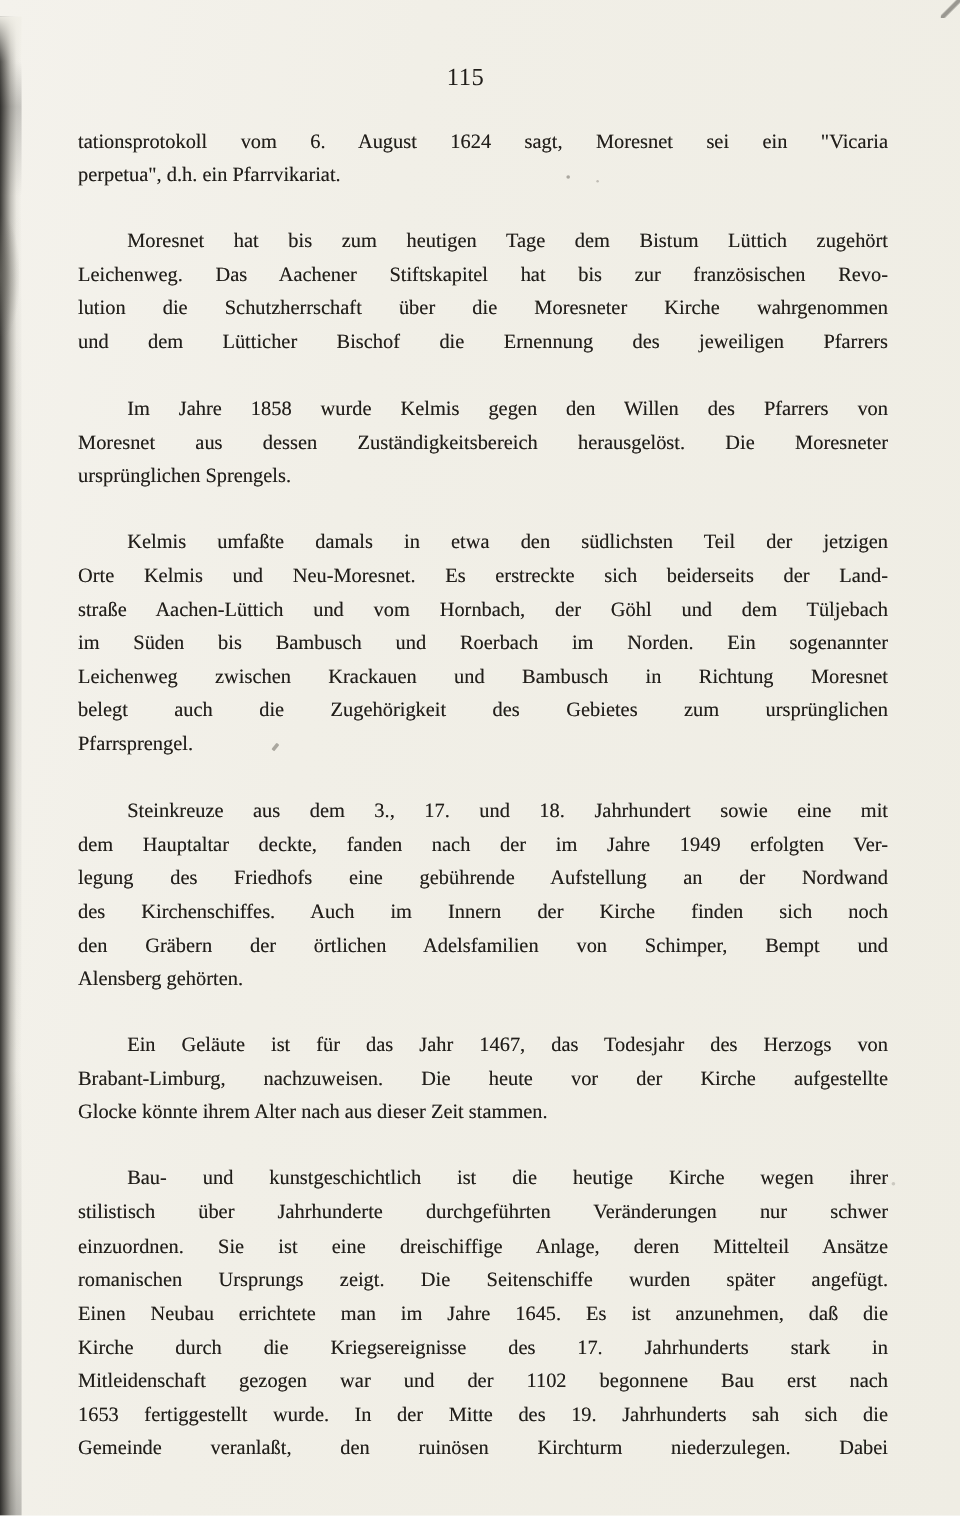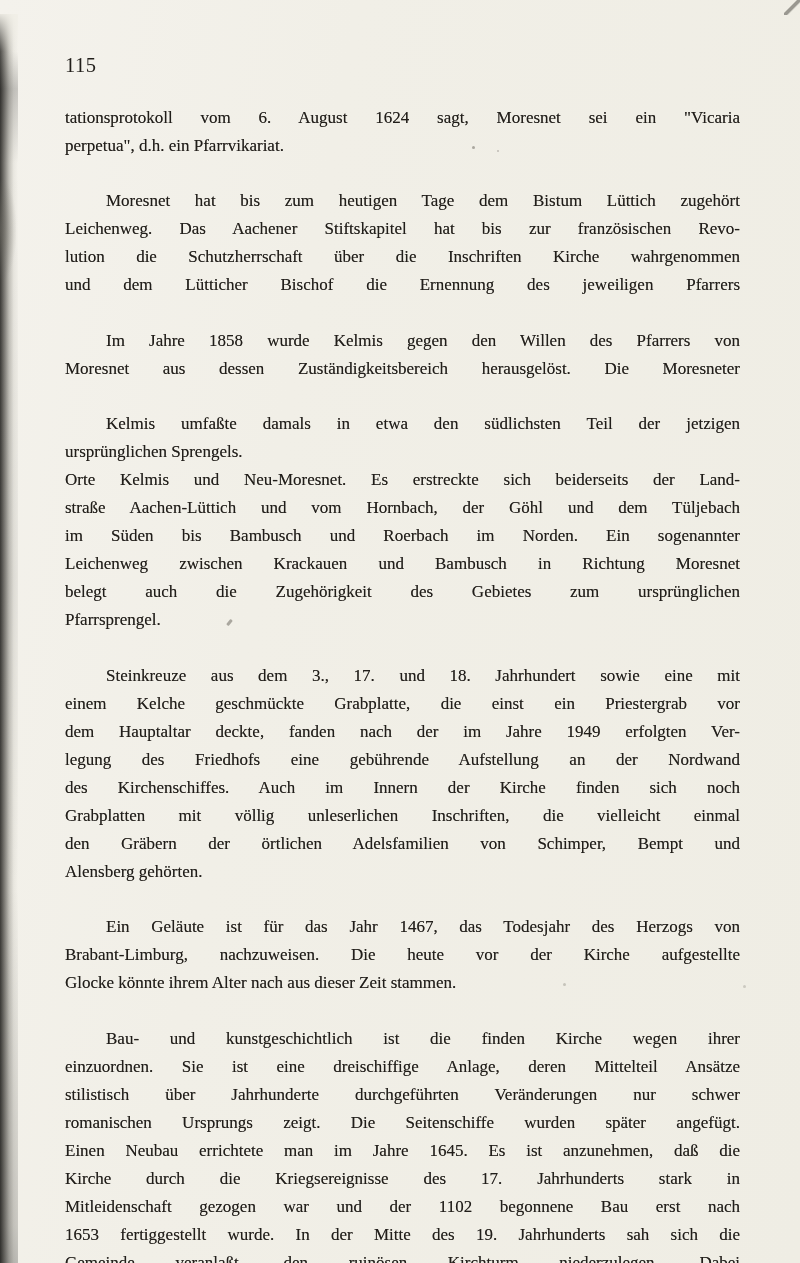--- a/index.html
+++ b/index.html
@@ -53,21 +53,21 @@
     background: linear-gradient(135deg,
       transparent 42%,
       rgba(125,123,116,0.75) 47%,
       rgba(125,123,116,0.75) 56%,
       transparent 62%);
   }
   .page-number {
     position: absolute;
     left: 65px; top: 51px;
     width: 646px;
-    text-align: left;
+    text-align: center;
     font-size: 20.5px;
     line-height: 28px;
     color: #211e1a;
     letter-spacing: 0.5px;
   }
   .text-block {
     position: absolute;
     left: 65px; top: 104px;
     width: 675px;
     color: #211e1a;
@@ -102,46 +102,44 @@
   <div class="gutter-blob"></div>
   <div class="corner-mark"></div>
 
   <div class="page-number">115</div>
 
   <div class="text-block">
       <div class="line">tationsprotokoll vom 6. August 1624 sagt, Moresnet sei ein "Vicaria</div>
       <div class="line para-end">perpetua", d.h. ein Pfarrvikariat.</div>
       <div class="line indent">Moresnet hat bis zum heutigen Tage dem Bistum Lüttich zugehört</div>
       <div class="line">Leichenweg. Das Aachener Stiftskapitel hat bis zur französischen Revo-</div>
-      <div class="line">lution die Schutzherrschaft über die Inschriften Kirche wahrgenommen</div>
+      <div class="line">lution die Schutzherrschaft über die Moresneter Kirche wahrgenommen</div>
       <div class="line">und dem Lütticher Bischof die Ernennung des jeweiligen Pfarrers</div>
       <div class="line indent">Im Jahre 1858 wurde Kelmis gegen den Willen des Pfarrers von</div>
       <div class="line">Moresnet aus dessen Zuständigkeitsbereich herausgelöst. Die Moresneter</div>
+      <div class="line para-end">ursprünglichen Sprengels.</div>
       <div class="line indent">Kelmis umfaßte damals in etwa den südlichsten Teil der jetzigen</div>
-      <div class="line para-end">ursprünglichen Sprengels.</div>
       <div class="line">Orte Kelmis und Neu-Moresnet. Es erstreckte sich beiderseits der Land-</div>
       <div class="line">straße Aachen-Lüttich und vom Hornbach, der Göhl und dem Tüljebach</div>
       <div class="line">im Süden bis Bambusch und Roerbach im Norden. Ein sogenannter</div>
       <div class="line">Leichenweg zwischen Krackauen und Bambusch in Richtung Moresnet</div>
       <div class="line">belegt auch die Zugehörigkeit des Gebietes zum ursprünglichen</div>
       <div class="line para-end">Pfarrsprengel.</div>
       <div class="line indent">Steinkreuze aus dem 3., 17. und 18. Jahrhundert sowie eine mit</div>
-      <div class="line">einem Kelche geschmückte Grabplatte, die einst ein Priestergrab vor</div>
       <div class="line">dem Hauptaltar deckte, fanden nach der im Jahre 1949 erfolgten Ver-</div>
       <div class="line">legung des Friedhofs eine gebührende Aufstellung an der Nordwand</div>
       <div class="line">des Kirchenschiffes. Auch im Innern der Kirche finden sich noch</div>
-      <div class="line">Grabplatten mit völlig unleserlichen Inschriften, die vielleicht einmal</div>
       <div class="line">den Gräbern der örtlichen Adelsfamilien von Schimper, Bempt und</div>
       <div class="line para-end">Alensberg gehörten.</div>
       <div class="line indent">Ein Geläute ist für das Jahr 1467, das Todesjahr des Herzogs von</div>
       <div class="line">Brabant-Limburg, nachzuweisen. Die heute vor der Kirche aufgestellte</div>
       <div class="line para-end">Glocke könnte ihrem Alter nach aus dieser Zeit stammen.</div>
-      <div class="line indent">Bau- und kunstgeschichtlich ist die finden Kirche wegen ihrer</div>
+      <div class="line indent">Bau- und kunstgeschichtlich ist die heutige Kirche wegen ihrer</div>
+      <div class="line">stilistisch über Jahrhunderte durchgeführten Veränderungen nur schwer</div>
       <div class="line">einzuordnen. Sie ist eine dreischiffige Anlage, deren Mittelteil Ansätze</div>
-      <div class="line">stilistisch über Jahrhunderte durchgeführten Veränderungen nur schwer</div>
       <div class="line">romanischen Ursprungs zeigt. Die Seitenschiffe wurden später angefügt.</div>
       <div class="line">Einen Neubau errichtete man im Jahre 1645. Es ist anzunehmen, daß die</div>
       <div class="line">Kirche durch die Kriegsereignisse des 17. Jahrhunderts stark in</div>
       <div class="line">Mitleidenschaft gezogen war und der 1102 begonnene Bau erst nach</div>
       <div class="line">1653 fertiggestellt wurde. In der Mitte des 19. Jahrhunderts sah sich die</div>
       <div class="line">Gemeinde veranlaßt, den ruinösen Kirchturm niederzulegen. Dabei</div>
     </div>
 
   <div class="speck" style="left:472px; top:146px; width:3px; height:3px;"></div>
   <div class="speck" style="left:497px; top:150px; width:2px; height:2px; opacity:.7;"></div>

